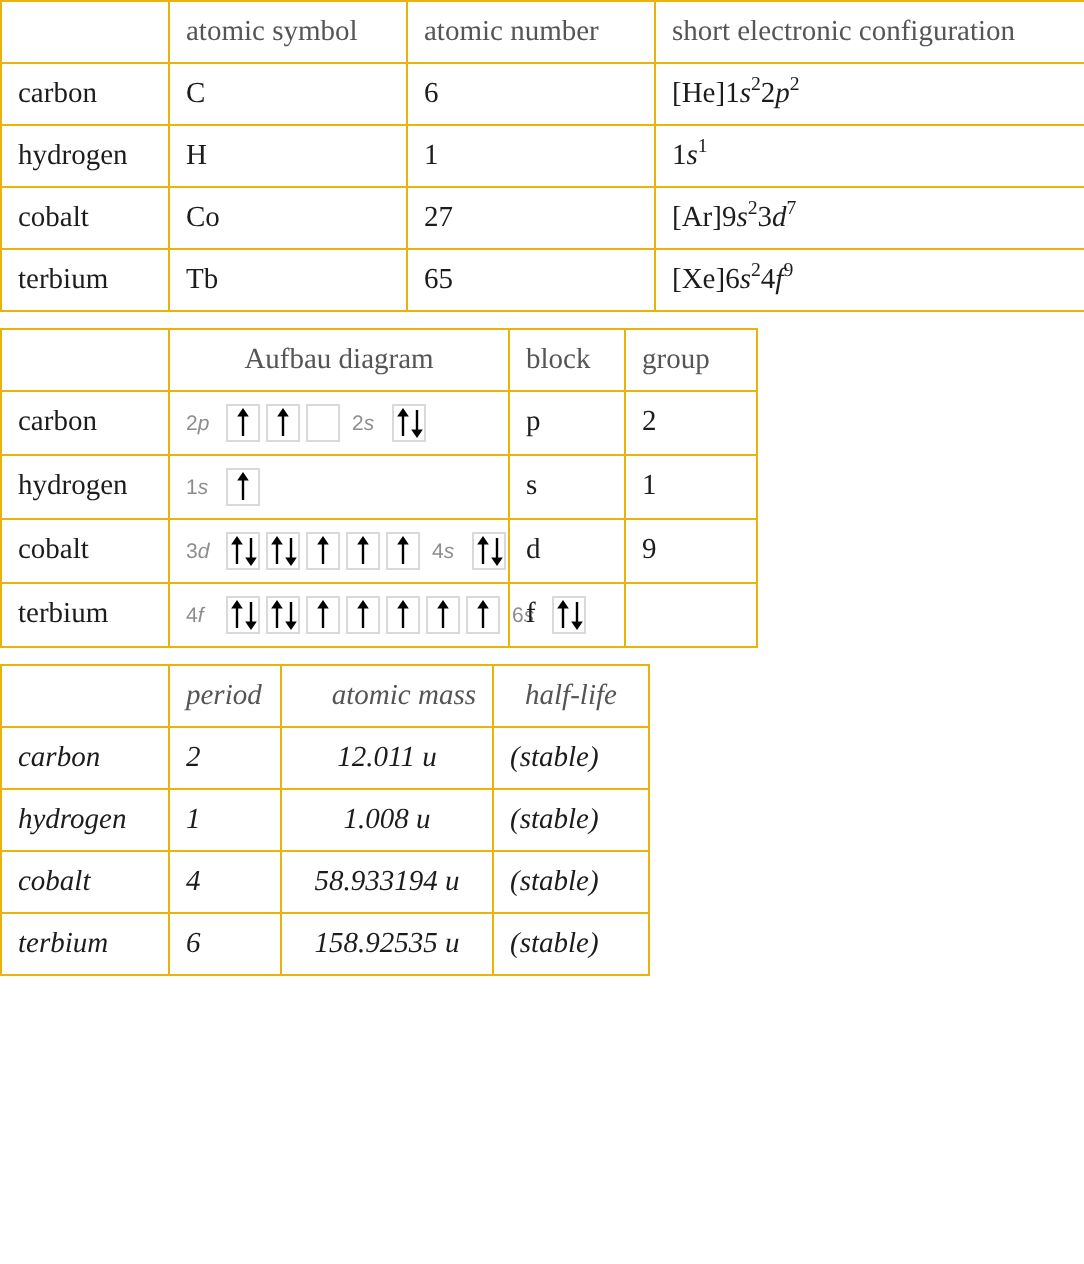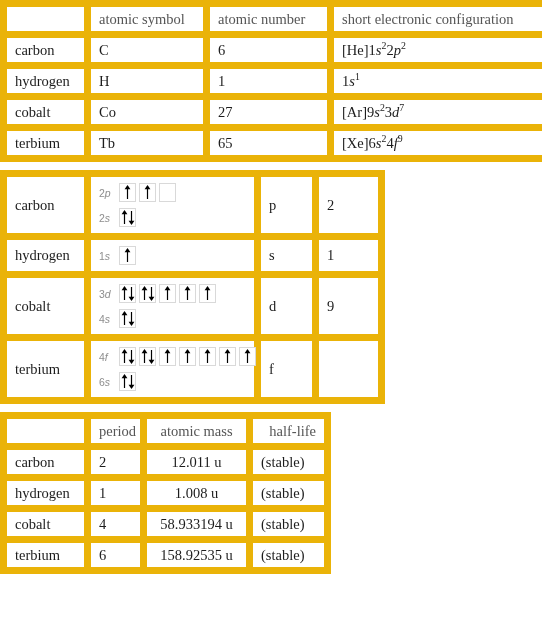--- a/index.html
+++ b/index.html
@@ -13,21 +13,21 @@
     -webkit-font-smoothing: antialiased;
   }
   .page { width: 542px; height: 632px; position: relative; overflow: hidden; }
 
   table.grid {
     border-collapse: collapse;
     table-layout: fixed;
     background: #fff;
   }
   table.grid td, table.grid th {
-    border: 7px solid #eab308;
+    border: 1px solid #eab308;
     padding: 0 8px;
     font-weight: normal;
     text-align: left;
     vertical-align: middle;
     font-size: 14.5px;
     color: #1c1c1c;
     font-family: "Liberation Serif", "DejaVu Serif", serif;
     margin-left: 24px;
   }
   
@@ -55,47 +55,47 @@
   #t2 { width: 378px; margin: 8px 0 0 0; }
   #t2 .c0 { width: 84px; }
   #t2 .c1 { width: 170px; }
   #t2 .c2 { width: 58px; }
   #t2 .c3 { width: 66px; }
   #t2 td { padding-top: 4px; padding-bottom: 4px; }
   #t2 tr.hdr td { padding-top: 0; padding-bottom: 0; }
   #t2 td.aufbau { padding: 6px 8px; }
 
   
-  #t3 { width: 324px; margin: 8px 0 0 0; }
+  #t3 { width: 324px; margin: 8px 0 0 0; font-style: italic; }
   #t3 td { height: 31px; }
   #t3 .c0 { width: 84px; }
   #t3 .c1 { width: 56px; }
   #t3 .c2 { width: 106px; text-align: center; }
   #t3 .c3 { width: 78px; }
   .numcell {
     text-align: right;
     font-family: "Liberation Sans", "DejaVu Sans", sans-serif;
     font-size: 14px;
     color: #1c1c1c;
   }
-  #t3 tr.hdr td.c2 { text-align: center; }
-  #t3 tr.hdr td.c3 { text-align: right; }
+  #t3 tr.hdr td.c2 { text-align: right; }
+  #t3 tr.hdr td.c3 { text-align: center; }
   .stable {
     color: #b0b0b0;
     font-family: "Liberation Serif", "DejaVu Serif", serif;
     font-size: 14px;
   }
 
   
   .econf { white-space: nowrap; font-size: 14.5px; }
   .econf .orb { font-style: italic; font-family: "Liberation Serif","DejaVu Serif",serif; }
   .econf sup { font-size: 0.68em; vertical-align: super; line-height: 0; }
 
   
-  .aufbau-rows { display: flex; flex-direction: column; gap: 6px; }
+  .aufbau-rows { display: flex; flex-direction: row; gap: 6px; align-items: flex-end; }
   .shell-line { display: flex; align-items: center; gap: 5px; height: 19px; }
   .shell-label {
     color: #8d8d8d;
     font-size: 10.5px;
     font-family: "Liberation Sans", "DejaVu Sans", sans-serif;
     min-width: 15px;
     text-align: left;
     letter-spacing: 0px;
   }
   .shell-label i { font-style: italic; }
@@ -146,20 +146,26 @@
         <td class="c0 rowlabel">terbium</td>
         <td class="c1">Tb</td>
         <td class="c2">65</td>
         <td class="c3"><span class="econf"><span>[Xe]6</span><i class="orb">s</i><sup>2</sup><span>4</span><i class="orb">f</i><sup>9</sup></span></td>
       </tr>
     </tbody>
   </table>
 
   <table class="grid" id="t2">
     <tbody>
+      <tr class="hdr">
+        <td class="c0 blank"></td>
+        <td class="c1" style="text-align:center">Aufbau diagram</td>
+        <td class="c2">block</td>
+        <td class="c3">group</td>
+      </tr>
       <tr>
         <td class="c0 rowlabel">carbon</td>
         <td class="c1 aufbau">
             <div class="aufbau-rows">
               <div class="shell-line">
                 <span class="shell-label">2<i>p</i></span>
                 <span class="orbitals">
                   <span class="obox">
                     <svg width="7" height="15" viewBox="0 0 7 15">
                       <line x1="3.5" y1="14" x2="3.5" y2="1.5" stroke="#000" stroke-width="1.2"></line>

